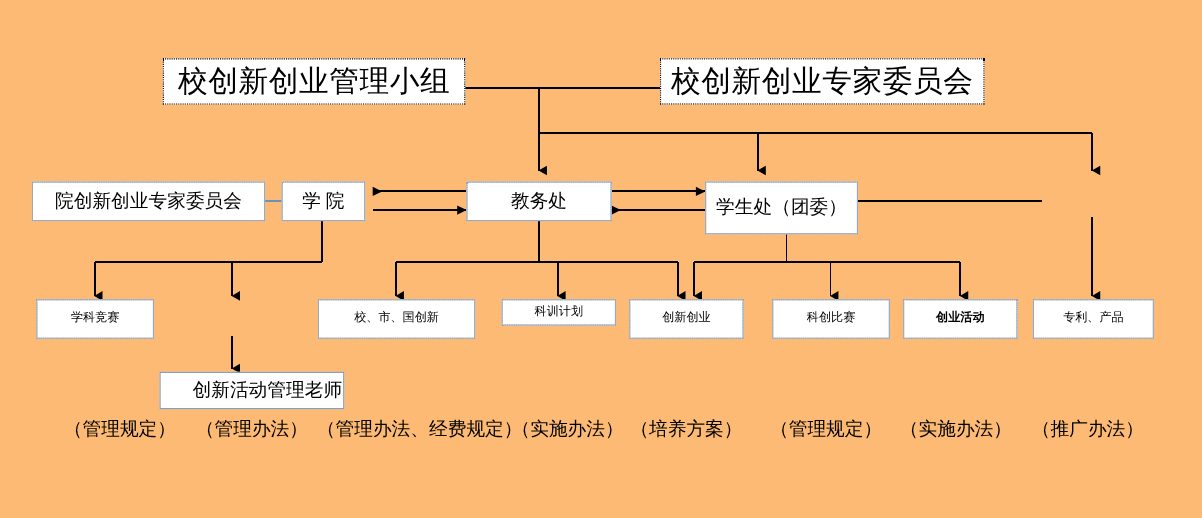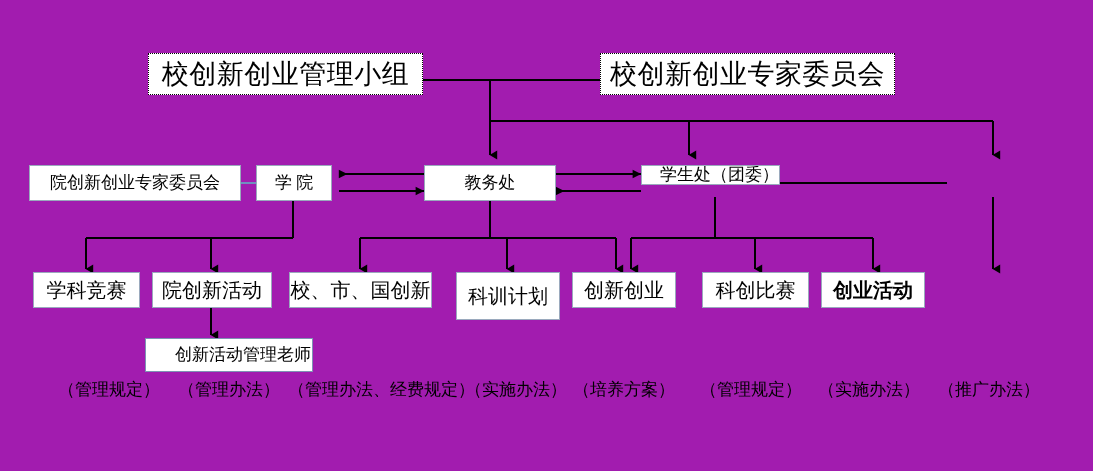--- a/index.html
+++ b/index.html
@@ -8,21 +8,21 @@
     background: #ffffff;
   }
   body {
     font-family: "Liberation Serif", "DejaVu Serif", serif;
     color: #000000;
   }
   #canvas {
     position: relative;
     width: 1093px;
     height: 471px;
-    background: #a21caf;
+    background: #fdba74;
     overflow: hidden;
   }
   svg#wires {
     position: absolute;
     left: 0;
     top: 0;
     width: 1093px;
     height: 471px;
     pointer-events: none;
   }
@@ -55,21 +55,21 @@
     padding-left: 28px;
   }
   .tier1 {
     font-size: 27px;
     letter-spacing: 0.5px;
   }
   .tier2 {
     font-size: 17px;
   }
   .tier3 {
-    font-size: 20px;
+    font-size: 11px;
   }
   .tier4 {
     font-size: 17px;
   }
   .note-row {
     position: absolute;
     left: 0;
     top: 378px;
     width: 949px;
     height: 34px;
@@ -159,53 +159,53 @@
   </div>
 
   <div class="node tier2 bd-dotted-blue" style="left:424px; top:165px; width:132px; height:36px;">
     <span class="node-label">教务处</span>
   </div>
 
   <div class="node tier2 bd-dotted-blue" style="left:256px; top:165px; width:76px; height:36px;">
     <span class="node-label">学 院</span>
   </div>
 
-  <div class="node tier2 bd-dotted-blue" style="left:641px; top:165px; width:139px; height:20px;justify-content:flex-end;">
+  <div class="node tier2 bd-dotted-blue" style="left:641px; top:165px; width:139px; height:48px;">
     <span class="node-label">学生处（团委）</span>
   </div>
 
 
   <div class="node tier3 bd-dotted-blue" style="left:33px; top:272px; width:107px; height:36px;">
     <span class="node-label">学科竞赛</span>
   </div>
 
-  <div class="node tier3 bd-dotted-blue" style="left:152px; top:272px; width:120px; height:36px;">
-    <span class="node-label">院创新活动</span>
-  </div>
 
   <div class="node tier3 bd-dotted-blue" style="left:289px; top:272px; width:143px; height:36px;">
     <span class="node-label">校、市、国创新</span>
   </div>
 
-  <div class="node tier3 bd-dotted-blue" style="left:456px; top:272px; width:104px; height:48px;">
+  <div class="node tier3 bd-dotted-blue" style="left:456px; top:272px; width:104px; height:24px;">
     <span class="node-label">科训计划</span>
   </div>
 
   <div class="node tier3 bd-dotted-blue" style="left:572px; top:272px; width:104px; height:36px;">
     <span class="node-label">创新创业</span>
   </div>
 
   <div class="node tier3 bd-dotted-blue" style="left:702px; top:272px; width:107px; height:36px;">
     <span class="node-label">科创比赛</span>
   </div>
 
   <div class="node tier3 bd-dotted-blue" style="left:821px; top:272px; width:104px; height:36px;font-weight:bold;">
     <span class="node-label">创业活动</span>
   </div>
 
+  <div class="node tier3 bd-dotted-blue" style="left:939px; top:272px; width:110px; height:36px;">
+    <span class="node-label">专利、产品</span>
+  </div>
 
   <div class="node tier4 bd-solid-blue" style="left:145px; top:338px; width:168px; height:34px;">
     <span class="node-label">创新活动管理老师</span>
   </div>
 
   <div class="note-row">
     <span class="note" style="left:58px;">（管理规定）</span>
     <span class="note" style="left:178px;">（管理办法）</span>
     <span class="note" style="left:288px;">（管理办法、经费规定）</span>
     <span class="note" style="left:465px;">（实施办法）</span>

